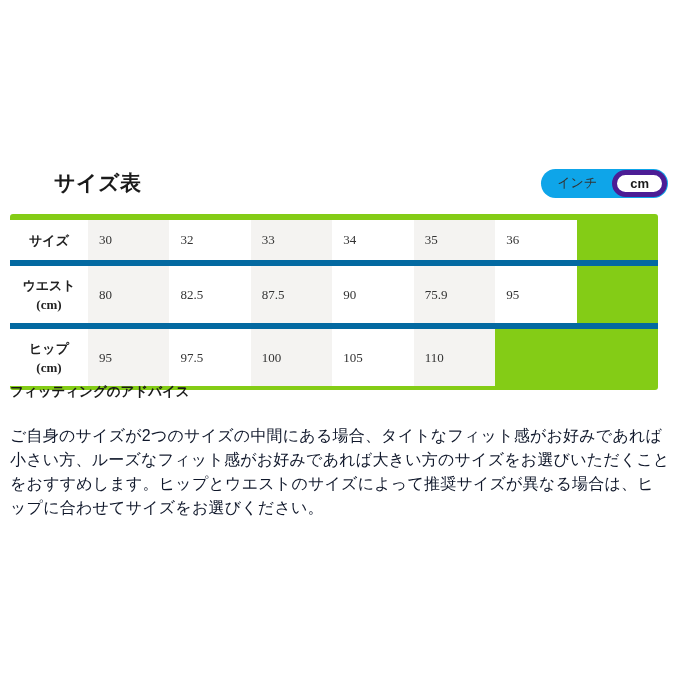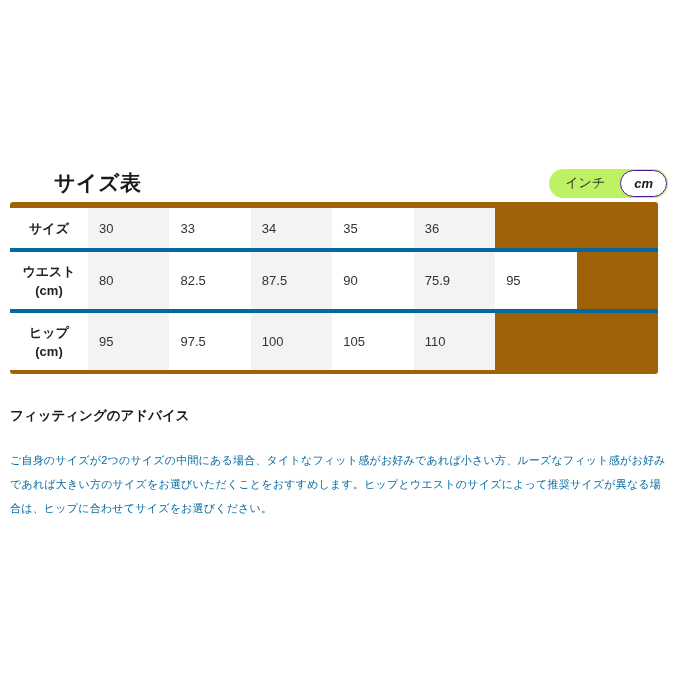--- a/index.html
+++ b/index.html
@@ -23,61 +23,61 @@
   }
   .page-title {
     font-size: 21px;
     font-weight: 700;
     color: #1a1a1a;
     letter-spacing: 0.5px;
   }
   .unit-toggle {
     display: flex;
     align-items: center;
-    background: #bef264;
+    background: #0ea5e9;
     border-radius: 15px;
     height: 29px;
     padding: 0 1px;
   }
   .unit-option {
     display: flex;
     align-items: center;
     justify-content: center;
     height: 27px;
     padding: 0 15px;
     font-size: 13px;
     color: #333;
     border-radius: 14px;
     cursor: pointer;
     white-space: nowrap;
   }
   .unit-option.selected {
     background: #ffffff;
-    border: 1px solid #4c1d95;
+    border: 5px solid #4c1d95;
     font-weight: 700;
     color: #1a1a1a;
     padding: 0 13px;
-    font-style: italic;
   }
 
   
   .size-table {
     position: absolute;
-    top: 202px; left: 10px;
+    top: 214px; left: 10px;
     width: 648px;
-    background: #a16207;
+    background: #84cc16;
     border-radius: 3px;
     padding: 6px 0 4px 0;
     overflow: hidden;
+    font-family: Liberation Serif, serif;
   }
   .trow {
     display: grid;
     grid-template-columns: 78px repeat(7, 1fr);
   }
-  .trow + .trow { border-top: 4px solid #0369a1; }
+  .trow + .trow { border-top: 6px solid #0369a1; }
   .trow-header .cell { min-height: 40px; }
   .trow-body .cell { min-height: 57px; }
   .cell {
     display: flex;
     align-items: center;
     font-size: 13px;
     color: #333;
     padding-left: 11px;
   }
   .cell:nth-child(odd) { background: #ffffff; }
@@ -88,52 +88,53 @@
     padding-left: 0;
     text-align: center;
     font-weight: 700;
     color: #222;
     line-height: 19px;
   }
 
   
   .advice {
     position: absolute;
-    top: 383px; left: 10px; right: 10px; margin-top: 24px;
+    top: 383px; left: 10px; right: 10px;
   }
   .advice-heading {
     font-size: 13.5px;
     font-weight: 700;
     color: #1a1a1a;
   }
   .advice-body {
     margin-top: 23px;
-    font-size: 11px;
+    font-size: 16px;
     line-height: 24px;
-    color: #0369a1;
+    color: #0f172a;
     letter-spacing: 0.2px;
   }
 </style>
 </head>
 <body>
 
 <div class="page-header">
   <div class="page-title">サイズ表</div>
   <div class="unit-toggle">
     <div class="unit-option">インチ</div>
     <div class="unit-option selected">cm</div>
   </div>
 </div>
 
 <div class="size-table">
   <div class="trow trow-header">
     <div class="cell row-label">
       <span>サイズ</span>
     </div>
     <div class="cell">30</div>
+    <div class="cell">32</div>
     <div class="cell">33</div>
     <div class="cell">34</div>
     <div class="cell">35</div>
     <div class="cell">36</div>
   </div>
   <div class="trow trow-body">
     <div class="cell row-label">
       <span>ウエスト</span>
       <span>(cm)</span>
     </div>

